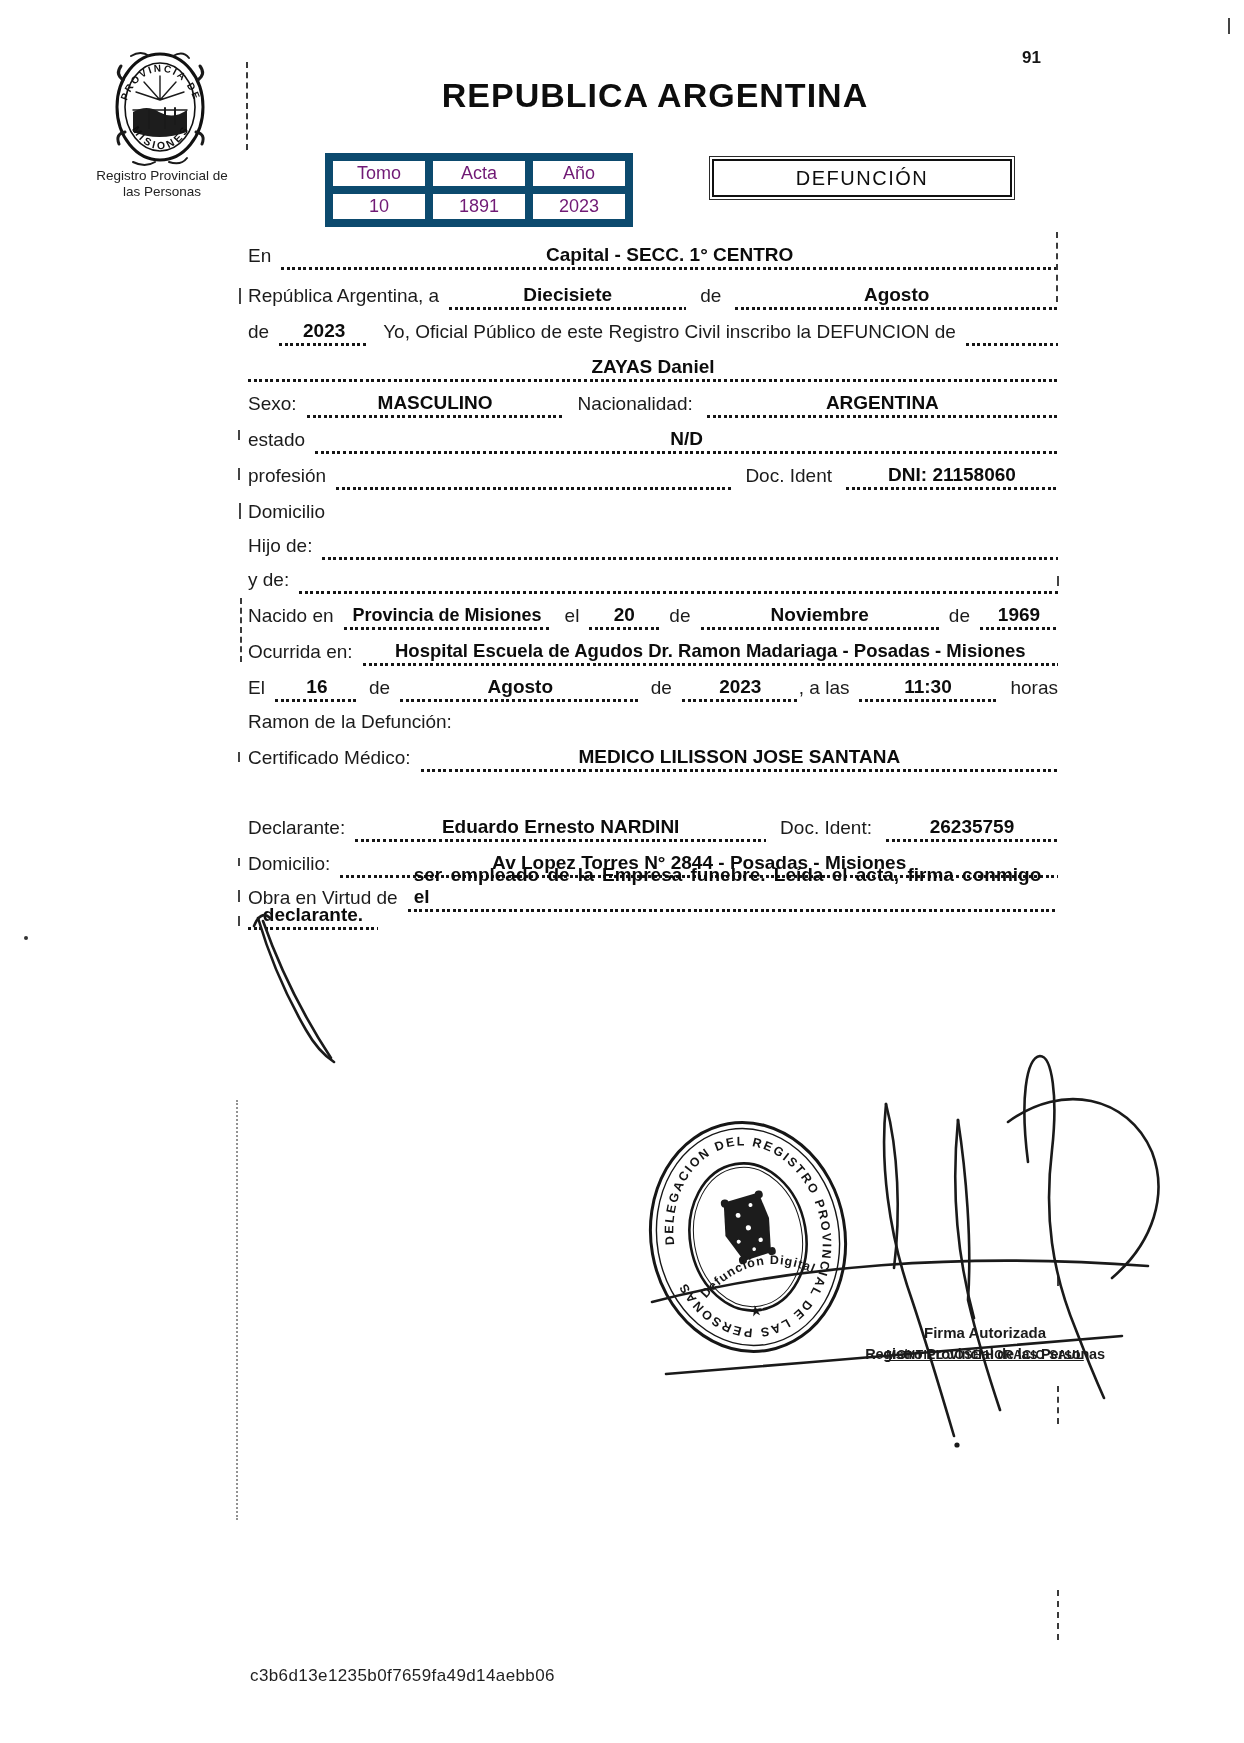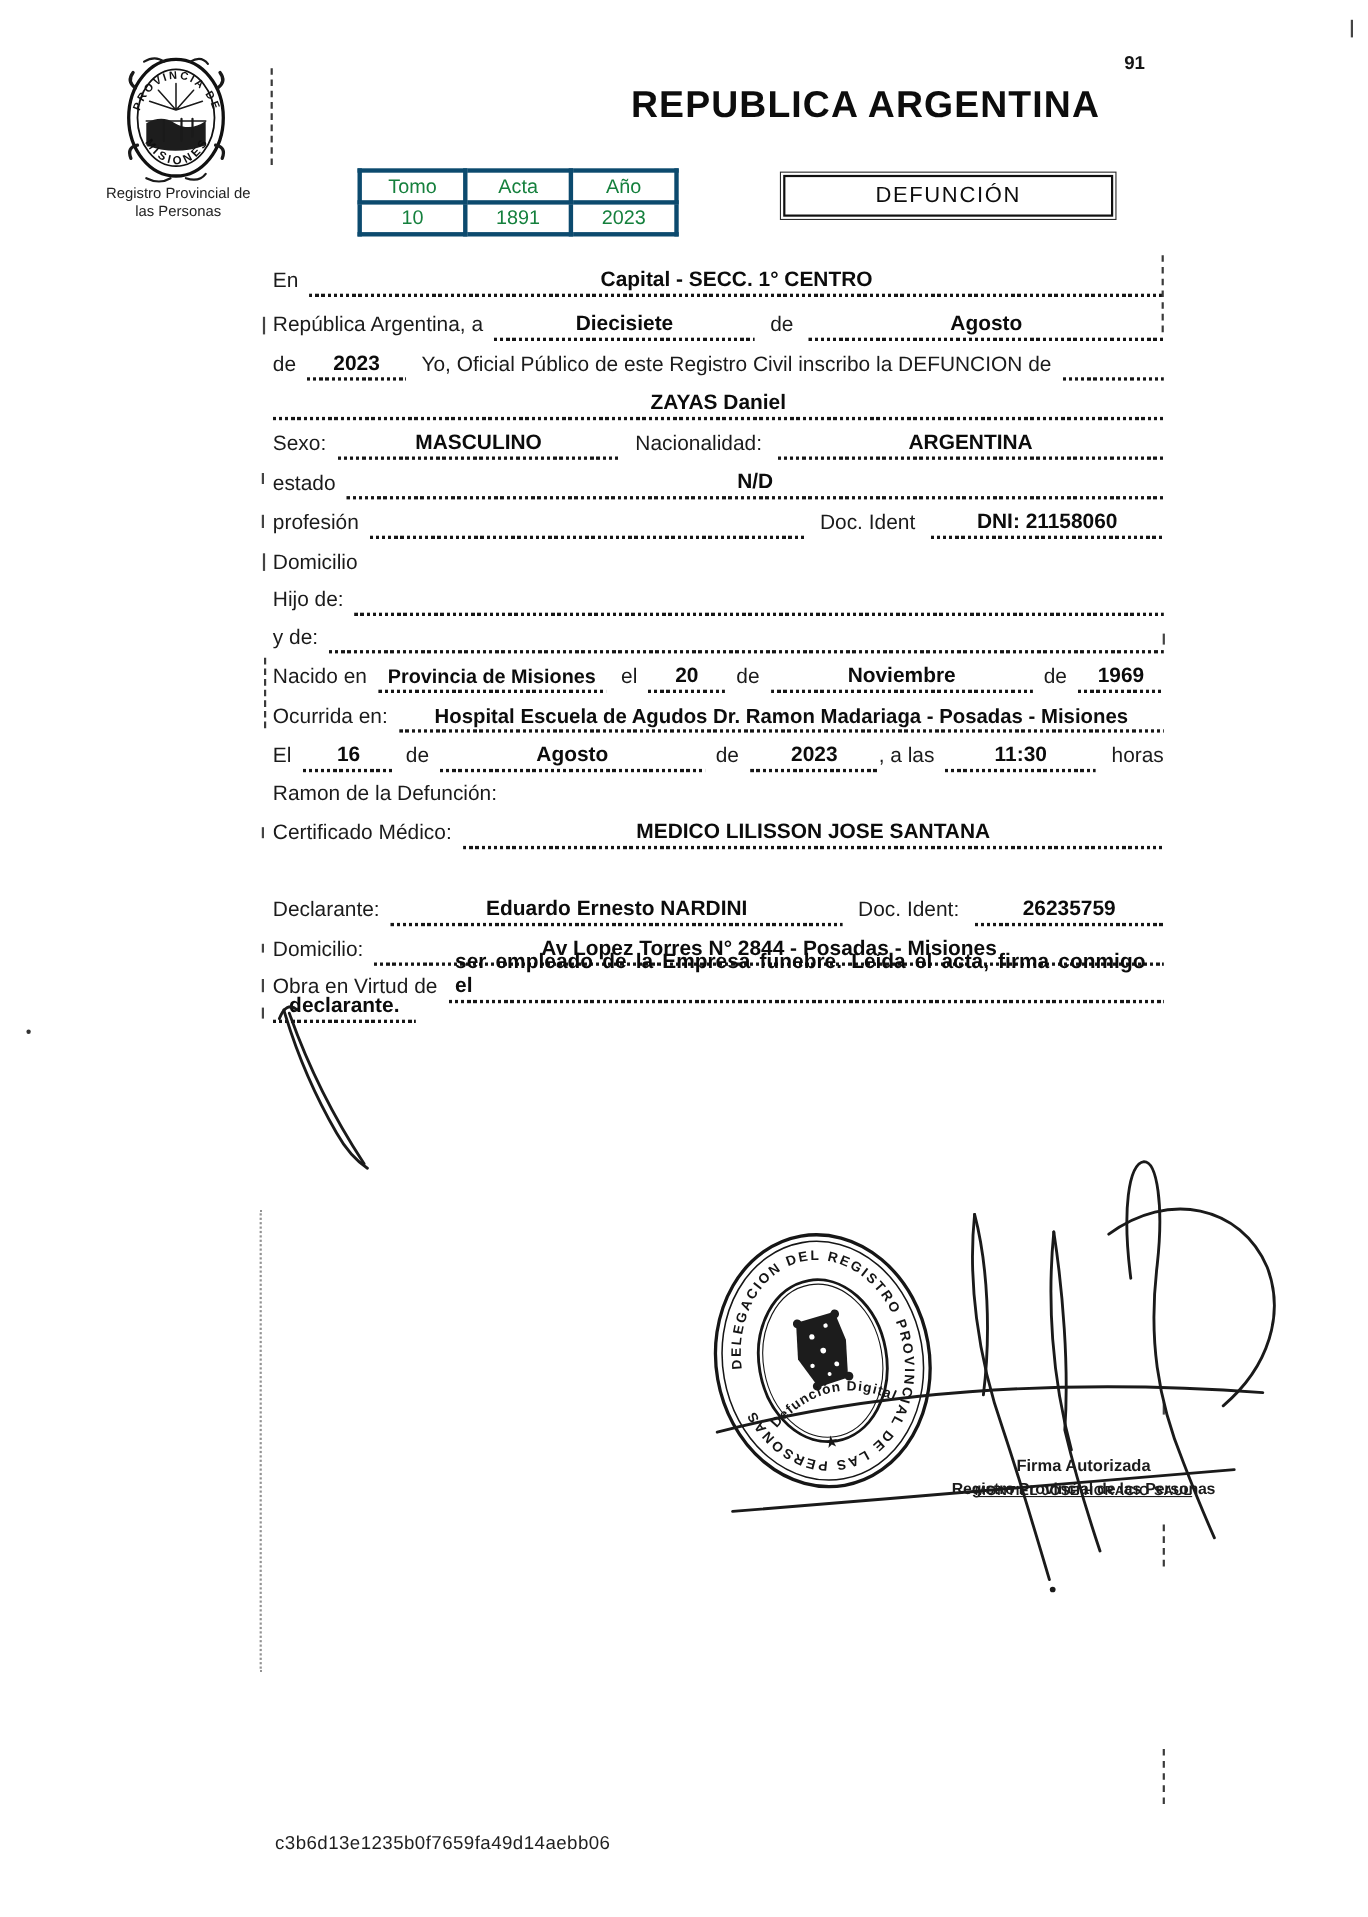--- a/index.html
+++ b/index.html
@@ -1,26 +1,26 @@
 <!DOCTYPE html>
 <html><head>
 <meta charset="utf-8">
 <style>
   html,body{margin:0;padding:0;background:#e8e8e8;}
   #doc{position:relative;width:1244px;height:1743px;background:#ffffff;
        font-family:"Liberation Sans",sans-serif;color:#161616;overflow:hidden;}
   
-  .title{position:absolute;left:310px;top:76px;width:690px;text-align:right;
+  .title{position:absolute;left:310px;top:76px;width:690px;text-align:center;
          font-size:34px;font-weight:bold;letter-spacing:1px;color:#0d0d0d;}
   .pagenum{position:absolute;left:1022px;top:48px;font-size:17px;font-weight:bold;}
   .sealcap{position:absolute;left:78px;top:168px;width:168px;text-align:center;
            font-size:13.5px;line-height:16px;color:#222;}
   table.rec{position:absolute;left:325px;top:153px;border-collapse:collapse;}
-  table.rec th,table.rec td{border:4px solid #0c4a6e;width:92px;height:25px;
-       text-align:center;font-size:18px;font-weight:500;padding:0;color:#15803d;}
+  table.rec th,table.rec td{border:8px solid #0c4a6e;width:92px;height:25px;
+       text-align:center;font-size:18px;font-weight:500;padding:0;color:#701a75;}
   .defbox{position:absolute;left:712px;top:159px;width:296px;height:34px;
           border:2px solid #101010;outline:1px solid #2a2a2a;outline-offset:2px;
           display:flex;align-items:center;justify-content:center;
           font-size:20px;letter-spacing:1.5px;font-weight:500;color:#0e0e0e;}
   
   .row{position:absolute;left:248px;right:186px;height:36px;display:flex;align-items:stretch;}
   .lb{align-self:flex-end;padding-bottom:3px;white-space:nowrap;font-size:19px;color:#1b1b1b;}
   .fld{display:flex;justify-content:center;align-items:flex-end;padding:0 6px 4px;
        background:repeating-linear-gradient(90deg,#161616 0 3px,transparent 3px 5.6px) left bottom / 100% 3px no-repeat;}
   .grow{flex:1 1 auto;}

